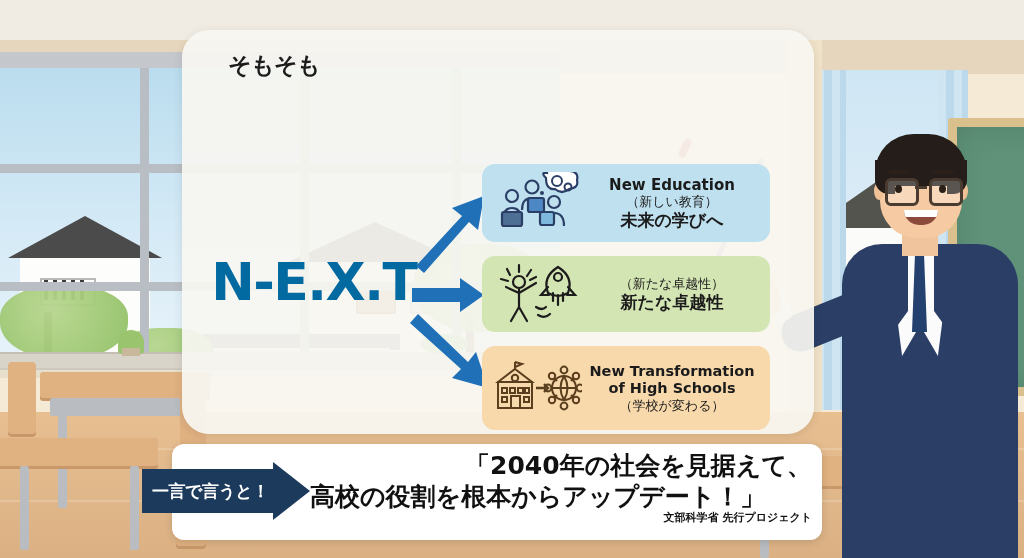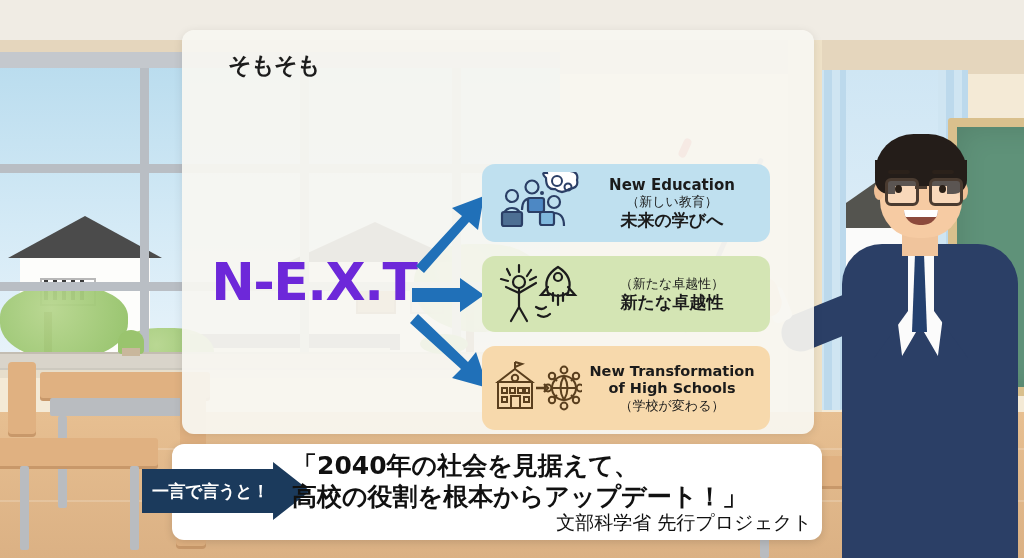--- a/index.html
+++ b/index.html
@@ -98,31 +98,31 @@
   .t-hand{position:absolute;left:-84px;top:158px;width:34px;height:40px;
     background:#f6cba3;border-radius:14px;transform:rotate(-18deg);}
   .pointer{position:absolute;left:-148px;top:22px;width:5px;height:190px;
     background:linear-gradient(#a9adb2,#8d9197);transform:rotate(24deg);
     transform-origin:bottom center;border-radius:3px;}
   .pointer-tip{position:absolute;left:-149px;top:18px;width:8px;height:20px;
     background:#e24b3c;border-radius:4px;transform:rotate(24deg);}
 
   
   .panel{position:absolute;left:182px;top:30px;width:632px;height:404px;
-    background:rgba(248,246,241,.93);border-radius:12px;
+    background:rgba(248,246,241,.93);border-radius:27px;
     box-shadow:0 2px 10px rgba(0,0,0,.10);}
 
   .title{position:absolute;left:46px;top:22px;width:560px;color:#1c1c1c;
     font-weight:bold;line-height:1.16;letter-spacing:-.5px;}
   .title .l1{font-size:23px;display:block;}
   .title .l2{font-size:31px;display:block;margin-top:2px;white-space:nowrap;}
   .title .sm{font-size:19px;}
 
   .nextword{position:absolute;left:22px;top:222px;width:230px;
-    color:#6d28d9;font-size:52px;font-weight:bold;letter-spacing:-1.5px;
+    color:#0369a1;font-size:52px;font-weight:bold;letter-spacing:-1.5px;
     text-align:center;}
 
   
   .arrow{position:absolute;}
   .arrow svg{display:block;}
 
   
   .box{position:absolute;border-radius:13px;display:flex;align-items:center;
     padding:0 10px;box-sizing:border-box;}
   .box-blue{left:300px;top:134px;width:288px;height:78px;background:#bfe0ef;}
@@ -141,24 +141,24 @@
   .banner{position:absolute;left:172px;top:444px;width:650px;height:96px;
     background:#fff;border-radius:12px;box-shadow:0 2px 8px rgba(0,0,0,.14);}
   .banner-arrow{position:absolute;left:142px;top:462px;width:168px;height:58px;
     background:#1b3a5c;
     clip-path:polygon(0 12%,78% 12%,78% 0,100% 50%,78% 100%,78% 88%,0 88%);
     display:flex;align-items:center;}
   .banner-arrow span{color:#fff;font-size:17px;font-weight:bold;
     padding-left:10px;letter-spacing:-.5px;white-space:nowrap;}
   .quote{position:absolute;left:292px;top:451px;width:520px;color:#111;
     font-weight:bold;line-height:1.22;}
-  .quote .q1{font-size:25px;display:block;white-space:nowrap;}
-  .quote .q2{font-size:25px;display:block;white-space:nowrap;}
+  .quote .q1{font-size:25px;display:block;white-space:nowrap;text-align:right;}
+  .quote .q2{font-size:25px;display:block;white-space:nowrap;margin-left:18px;}
   .attr{position:absolute;left:292px;top:510px;width:520px;text-align:right;
-    font-size:19px;font-weight:normal;color:#111;padding-right:8px;}
+    font-size:11px;font-weight:bold;color:#111;padding-right:8px;}
 </style>
 </head>
 <body>
 
 <div id="stage">
 
   <div class="bg">
     <div class="wall-main"></div>
     <div class="wall-upper"></div>
 

